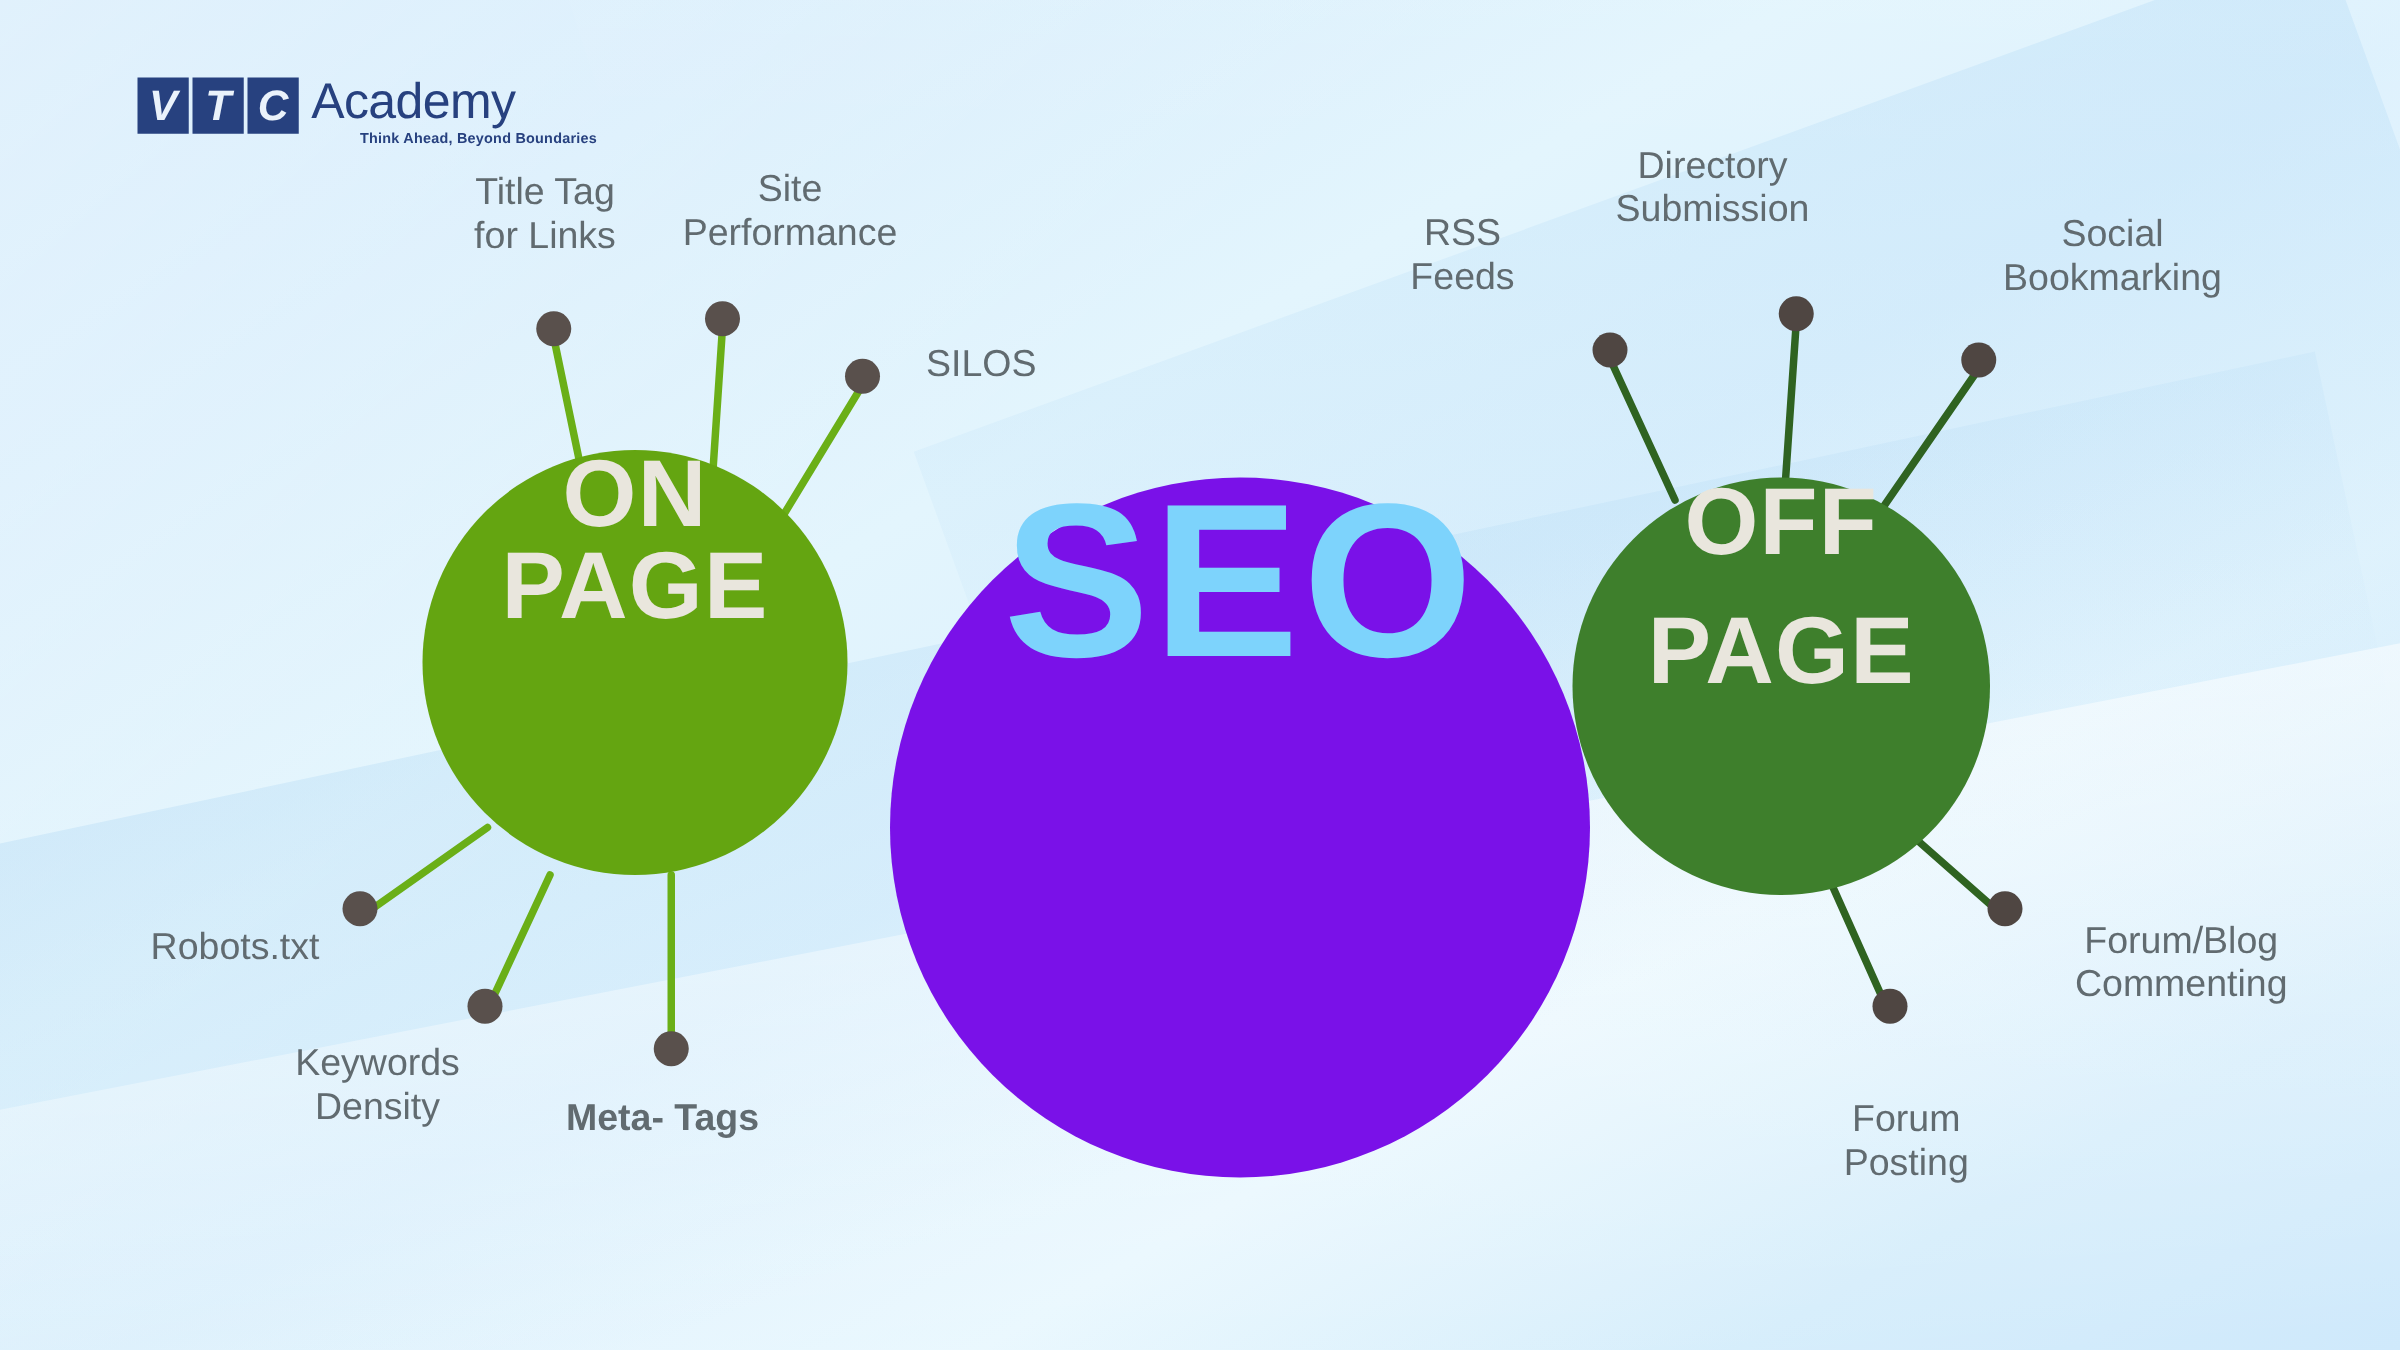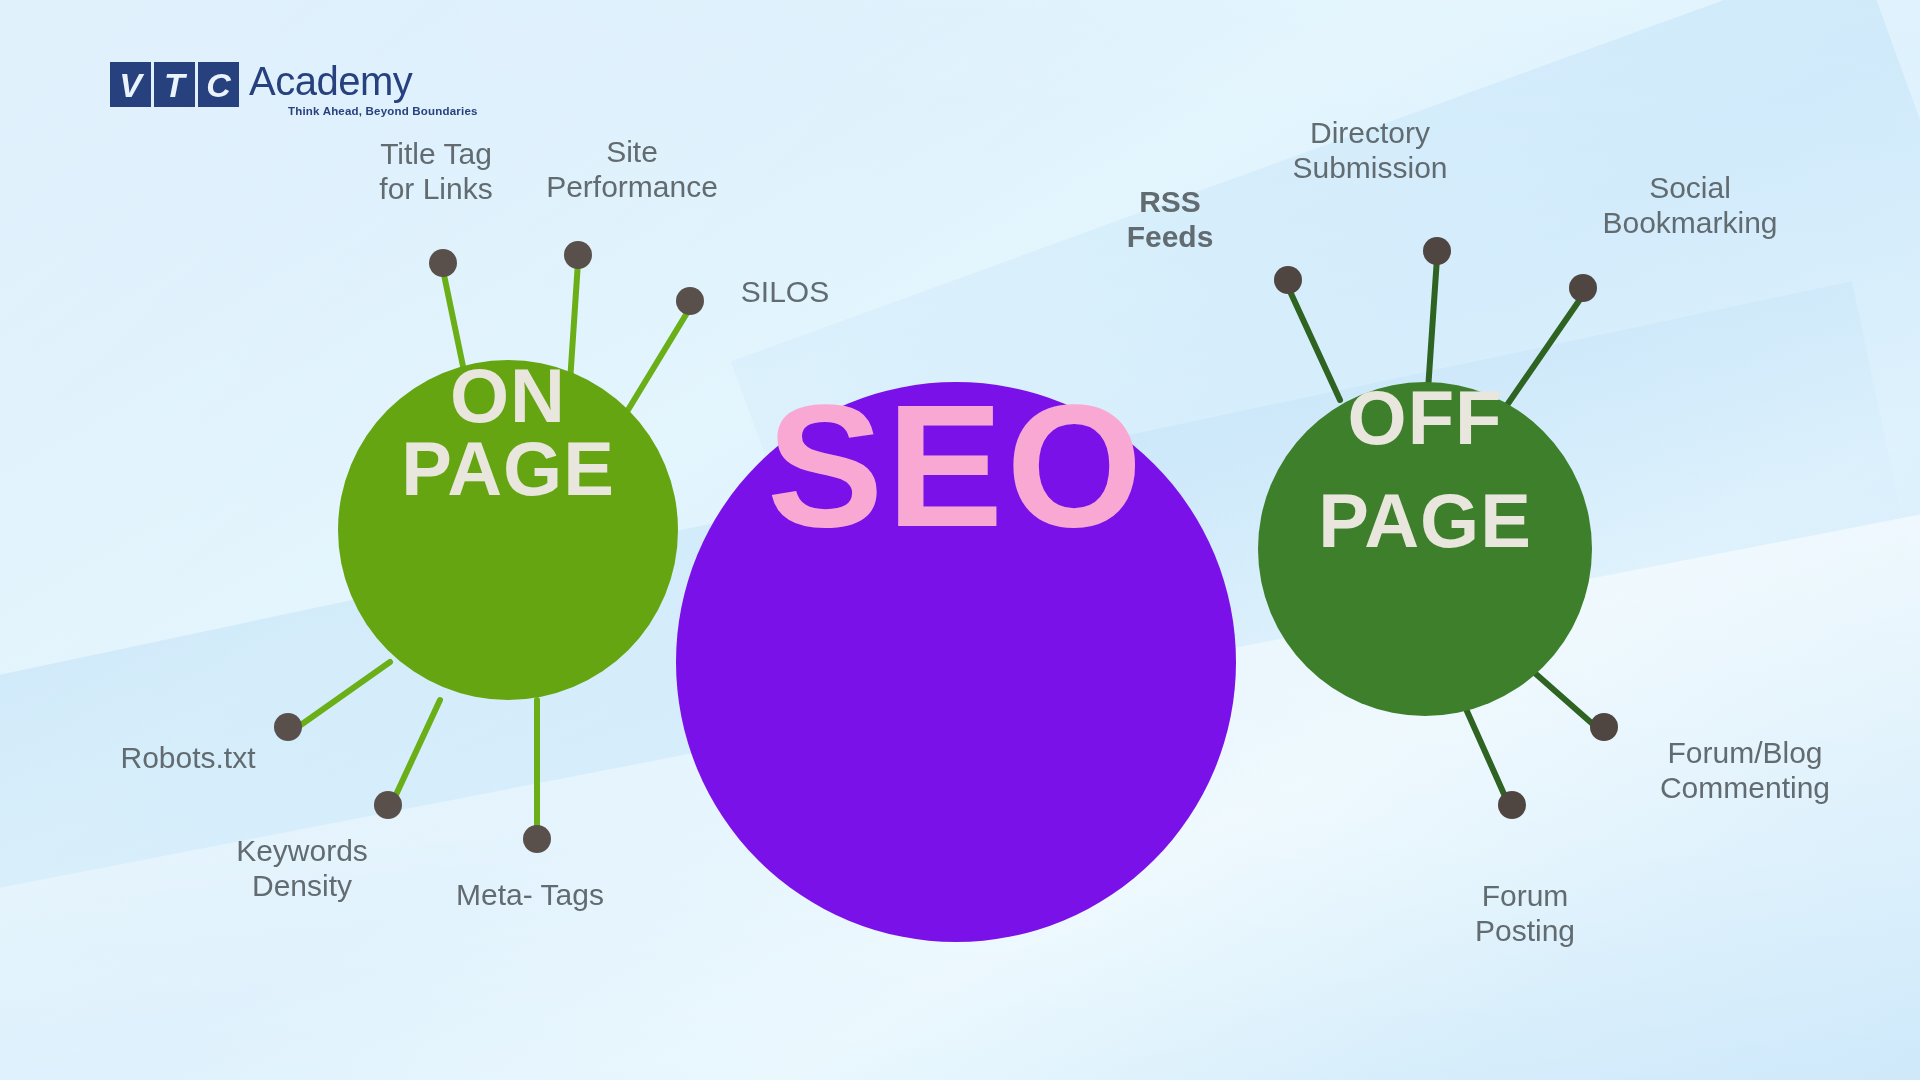--- a/index.html
+++ b/index.html
@@ -135,29 +135,29 @@
   #hub-onpage {
     left: 338px;
     top: 360px;
     width: 340px;
     height: 340px;
     background: #64a511;
     font-size: 76px;
     letter-spacing: 1px;
   }
   #hub-seo {
-    left: 676px;
+    left: 712px;
     top: 382px;
     width: 560px;
     height: 560px;
     background: #7a11e8;
     font-size: 175px;
     letter-spacing: 3px;
     z-index: 30;
-    color: #f9a8d4;
+    color: #7dd3fc;
   }
   #hub-offpage {
     left: 1258px;
     top: 382px;
     width: 334px;
     height: 334px;
     background: #3e7f2c;
     font-size: 76px;
     letter-spacing: 1px;
     gap: 30px;
@@ -255,23 +255,23 @@
   <div class="node-dot dark" style="left:1590px; top:713px;"></div>
 
   <div class="leaf-label" style="left:336px; top:136px; width:200px;">Title Tag
 for Links</div>
   <div class="leaf-label" style="left:522px; top:134px; width:220px;">Site
 Performance</div>
   <div class="leaf-label" style="left:710px; top:258px; width:150px;margin-top:16px;">SILOS</div>
   <div class="leaf-label" style="left:78px;  top:740px; width:220px;">Robots.txt</div>
   <div class="leaf-label" style="left:202px; top:833px; width:200px;text-align:center;">Keywords
 Density</div>
-  <div class="leaf-label" style="left:430px; top:877px; width:200px;">Meta- Tags</div>
-
-  <div class="leaf-label" style="left:1070px; top:184px; width:200px;font-weight:bold;">RSS
+  <div class="leaf-label" style="left:430px; top:877px; width:200px;font-weight:bold;">Meta- Tags</div>
+
+  <div class="leaf-label" style="left:1070px; top:169px; width:200px;">RSS
 Feeds</div>
   <div class="leaf-label" style="left:1250px; top:115px; width:240px;">Directory
 Submission</div>
   <div class="leaf-label" style="left:1565px; top:170px; width:250px;">Social
 Bookmarking</div>
   <div class="leaf-label" style="left:1620px; top:735px; width:250px;">Forum/Blog
 Commenting</div>
   <div class="leaf-label" style="left:1430px; top:878px; width:190px;">Forum
 Posting</div>
 

